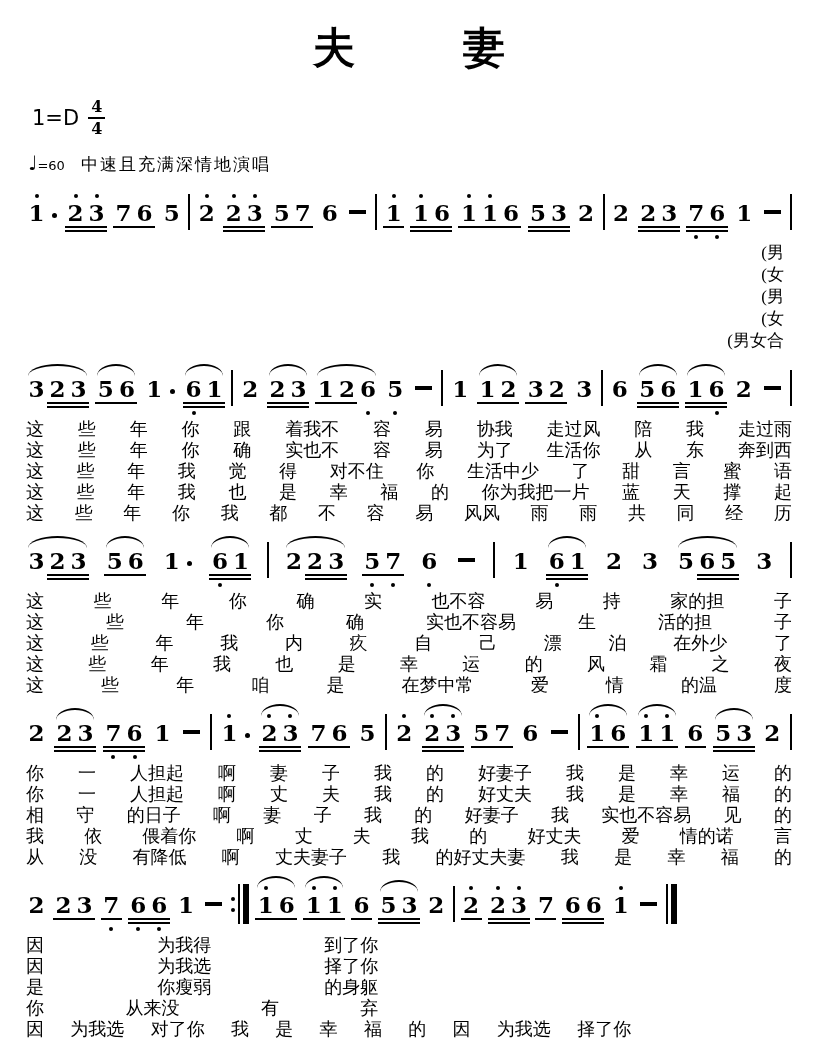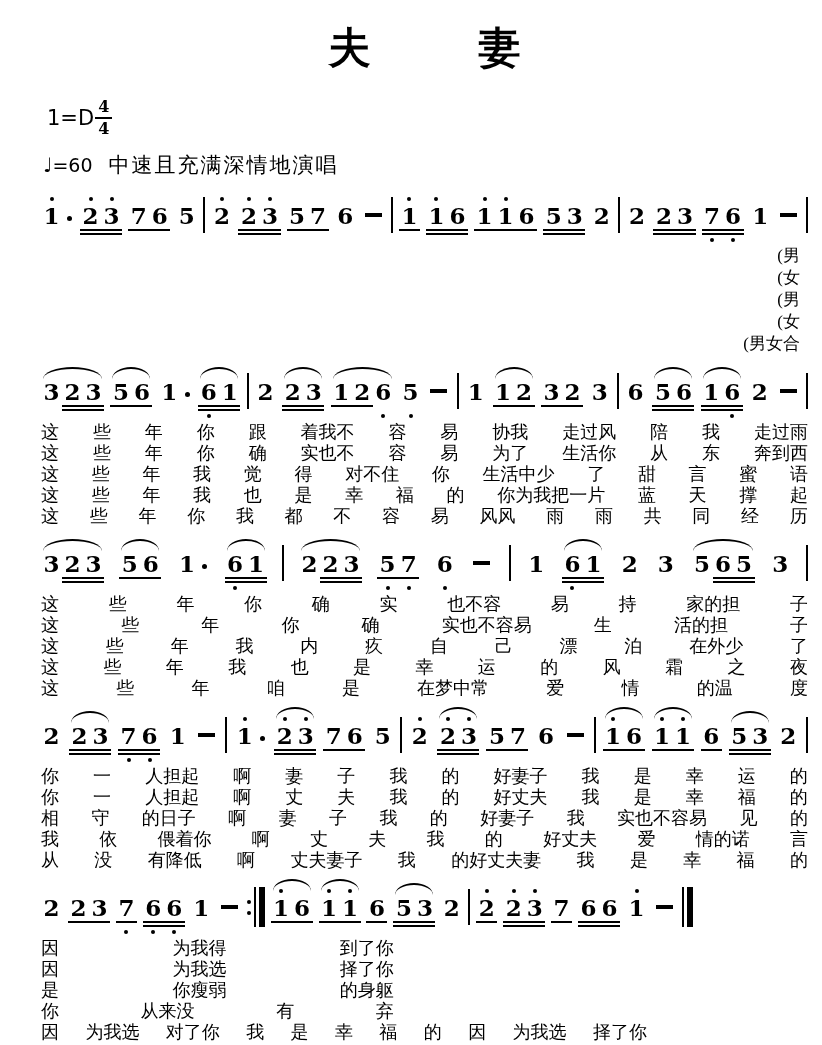--- a/index.html
+++ b/index.html
@@ -1,30 +1,30 @@
 <!DOCTYPE html>
 <html><head>
 <meta charset="utf-8">
 <style>
   html,body{margin:0;padding:0;background:#fff;color:#000;}
   body{width:822px;height:1045px;overflow:hidden;font-family:"Liberation Serif",serif;}
-  .sheet{padding:10px 14px 0 26px;margin-left:15px;}
+  .sheet{padding:10px 30px 0 26px;}
   .title{font-family:"DejaVu Serif",serif;font-weight:700;font-size:42px;text-align:center;
          letter-spacing:108px;text-indent:108px;white-space:nowrap;margin-top:10px;}
-  .keyrow{margin:22px 0 0 6px;display:flex;align-items:center;gap:1px;
+  .keyrow{margin:22px 0 0 6px;display:flex;align-items:center;gap:9px;
           font-family:"DejaVu Sans",sans-serif;font-size:21px;}
   .frac{display:inline-flex;flex-direction:column;align-items:center;
         font-family:"DejaVu Serif",serif;font-weight:700;font-size:16px;line-height:1.1;}
   .frac .num{border-bottom:2px solid #000;padding:0 3px 1px 3px;}
   .frac .den{padding-top:1px;}
   .temporow{display:flex;justify-content:space-between;align-items:baseline;margin:14px 2px 2px 2px;}
   .tempo-left{display:flex;align-items:baseline;}
   .qnote{font-family:"DejaVu Sans",sans-serif;font-size:20px;}
-  .bpm{font-family:"DejaVu Sans",sans-serif;font-size:19px;}
-  .expr{margin-left:16px;font-size:21px;letter-spacing:2px;}
+  .bpm{font-family:"DejaVu Sans",sans-serif;font-size:13px;}
+  .expr{margin-left:16px;font-size:17px;letter-spacing:2px;}
   .credits{font-size:21px;letter-spacing:2px;}
 
   .system{margin-top:8px;}
   .notes-row{display:flex;justify-content:space-between;align-items:center;height:56px;}
   .grp{position:relative;display:inline-flex;align-items:flex-end;}
   .grp.slur::before{content:"";position:absolute;top:-3px;left:2px;right:2px;height:10px;
       border-top:2px solid #000;border-radius:50% 50% 0 0/100% 100% 0 0;}
   .grp.slur.hi::before{top:-7px;}
   .note{position:relative;font-family:"DejaVu Serif",serif;font-weight:700;font-size:23px;
         line-height:1;padding:10px 2.5px 9px 2.5px;}

